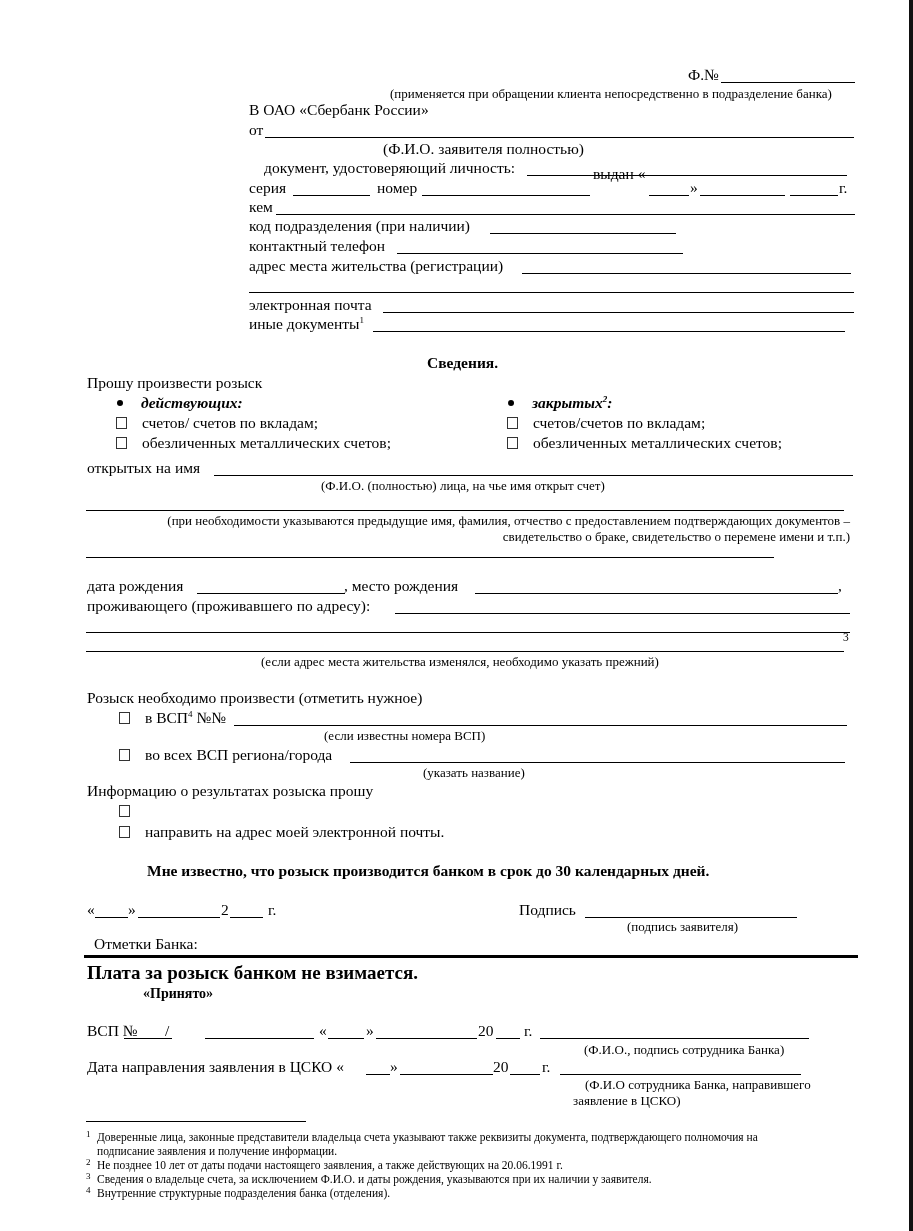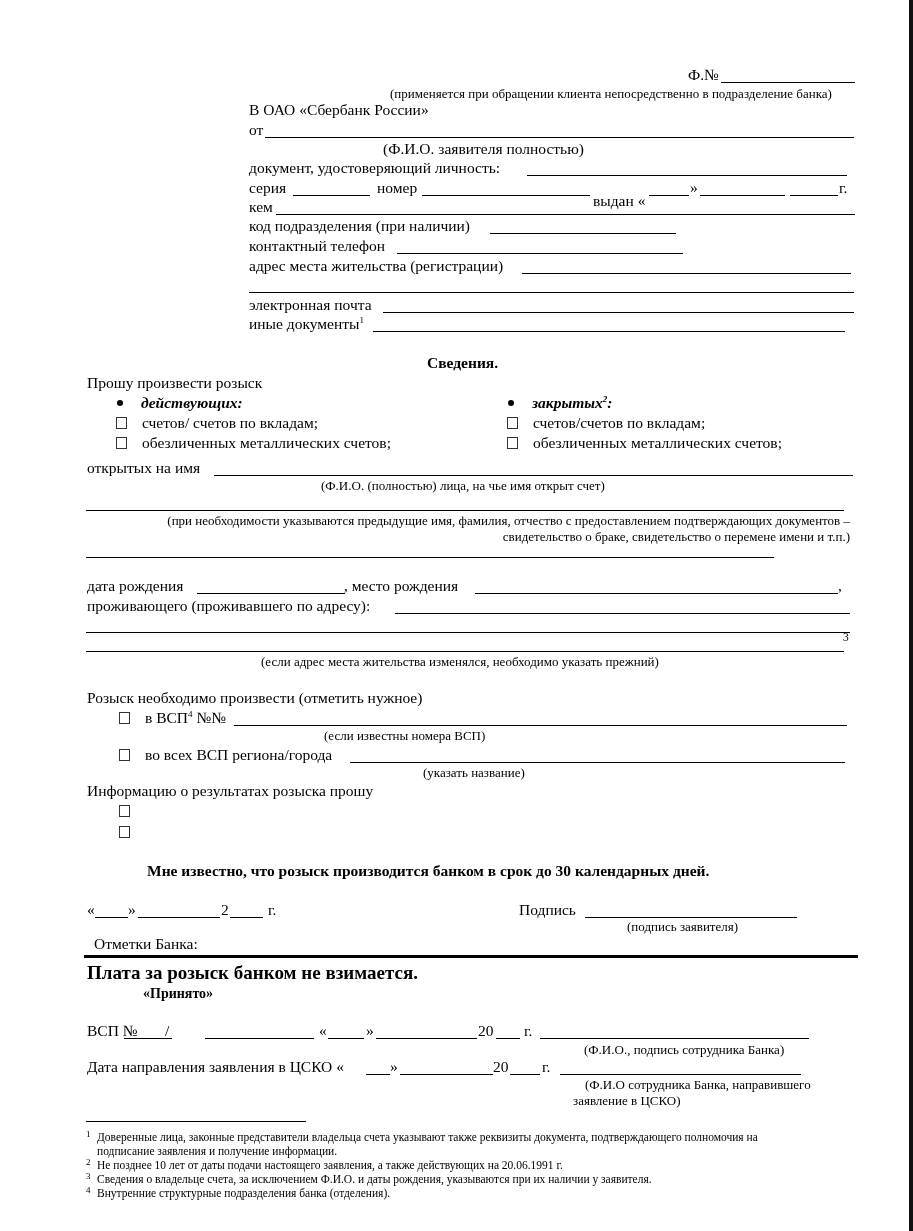--- a/index.html
+++ b/index.html
@@ -33,28 +33,28 @@
   <span class="t" style="left:688px;top:66px;">Ф.№</span>
   <div class="ul field" style="left:721px;top:82px;width:134px;"></div>
   <span class="t sm" style="left:390px;top:86px;">(применяется при обращении клиента непосредственно в подразделение банка)</span>
 
   <span class="t" style="left:249px;top:101px;">В ОАО «Сбербанк России»</span>
 
   <span class="t" style="left:249px;top:121px;">от</span>
   <div class="ul field" style="left:265px;top:137px;width:589px;"></div>
   <span class="t" style="left:383px;top:140px;">(Ф.И.О. заявителя полностью)</span>
 
-  <span class="t" style="left:249px;top:159px;text-align:center;">документ, удостоверяющий личность:</span>
+  <span class="t" style="left:264px;top:159px;text-align:center;">документ, удостоверяющий личность:</span>
   <div class="ul field" style="left:527px;top:175px;width:320px;"></div>
 
   <span class="t" style="left:249px;top:179px;">серия</span>
   <div class="ul field" style="left:293px;top:195px;width:77px;"></div>
   <span class="t" style="left:377px;top:179px;">номер</span>
   <div class="ul field" style="left:422px;top:195px;width:168px;"></div>
-  <span class="t" style="left:593px;top:192px;">выдан «</span>
+  <span class="t" style="left:593px;top:165px;">выдан «</span>
   <div class="ul field" style="left:649px;top:195px;width:40px;"></div>
   <span class="t" style="left:690px;top:179px;">»</span>
   <div class="ul field" style="left:700px;top:195px;width:85px;"></div>
   <div class="ul field" style="left:790px;top:195px;width:48px;"></div>
   <span class="t" style="left:839px;top:179px;">г.</span>
 
   <span class="t" style="left:249px;top:198px;">кем</span>
   <div class="ul field" style="left:276px;top:214px;width:579px;"></div>
 
   <span class="t" style="left:249px;top:217px;">код подразделения (при наличии)</span>
@@ -114,21 +114,21 @@
   <span class="t" style="left:119px;top:709px;text-align:center;"><span class="box"></span><span>в ВСП</span><span class="sup">4</span><span> №№</span></span>
   <div class="ul field" style="left:234px;top:725px;width:613px;"></div>
   <span class="t sm" style="left:324px;top:728px;">(если известны номера ВСП)</span>
 
   <span class="t" style="left:119px;top:746px;"><span class="box"></span><span>во всех ВСП региона/города</span></span>
   <div class="ul field" style="left:350px;top:762px;width:495px;"></div>
   <span class="t sm" style="left:423px;top:765px;">(указать название)</span>
 
   <span class="t" style="left:87px;top:782px;">Информацию о результатах розыска прошу</span>
   <span class="t" style="left:119px;top:802px;"><span class="box"></span></span>
-  <span class="t" style="left:119px;top:823px;"><span class="box"></span></span>
+  <span class="t" style="left:119px;top:823px;"><span class="box"></span><span>направить на адрес моей электронной почты.</span></span>
 </div>
 
 <span class="t b" style="left:147px;top:862px;">Мне известно, что розыск производится банком в срок до 30 календарных дней.</span>
 
 <div>
   <span class="t" style="left:87px;top:901px;">«</span>
   <div class="ul field" style="left:95px;top:917px;width:33px;"></div>
   <span class="t" style="left:128px;top:901px;">»</span>
   <div class="ul field" style="left:138px;top:917px;width:82px;"></div>
   <span class="t" style="left:221px;top:901px;">2</span>

